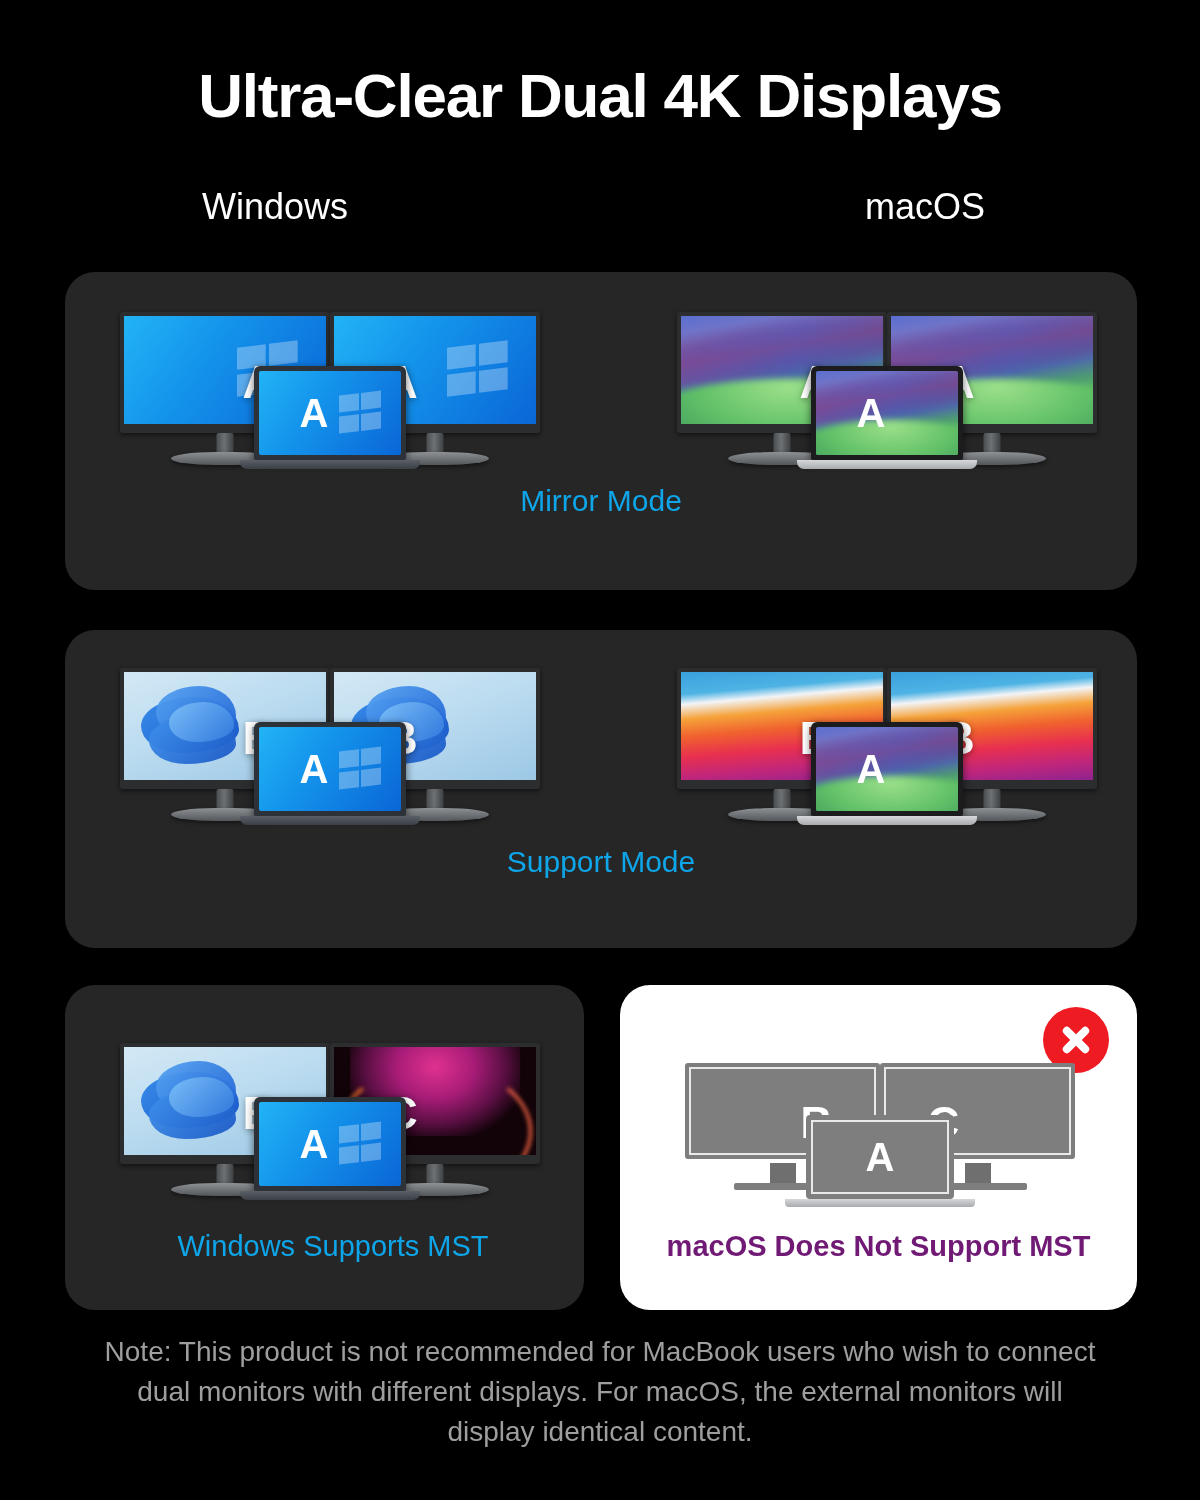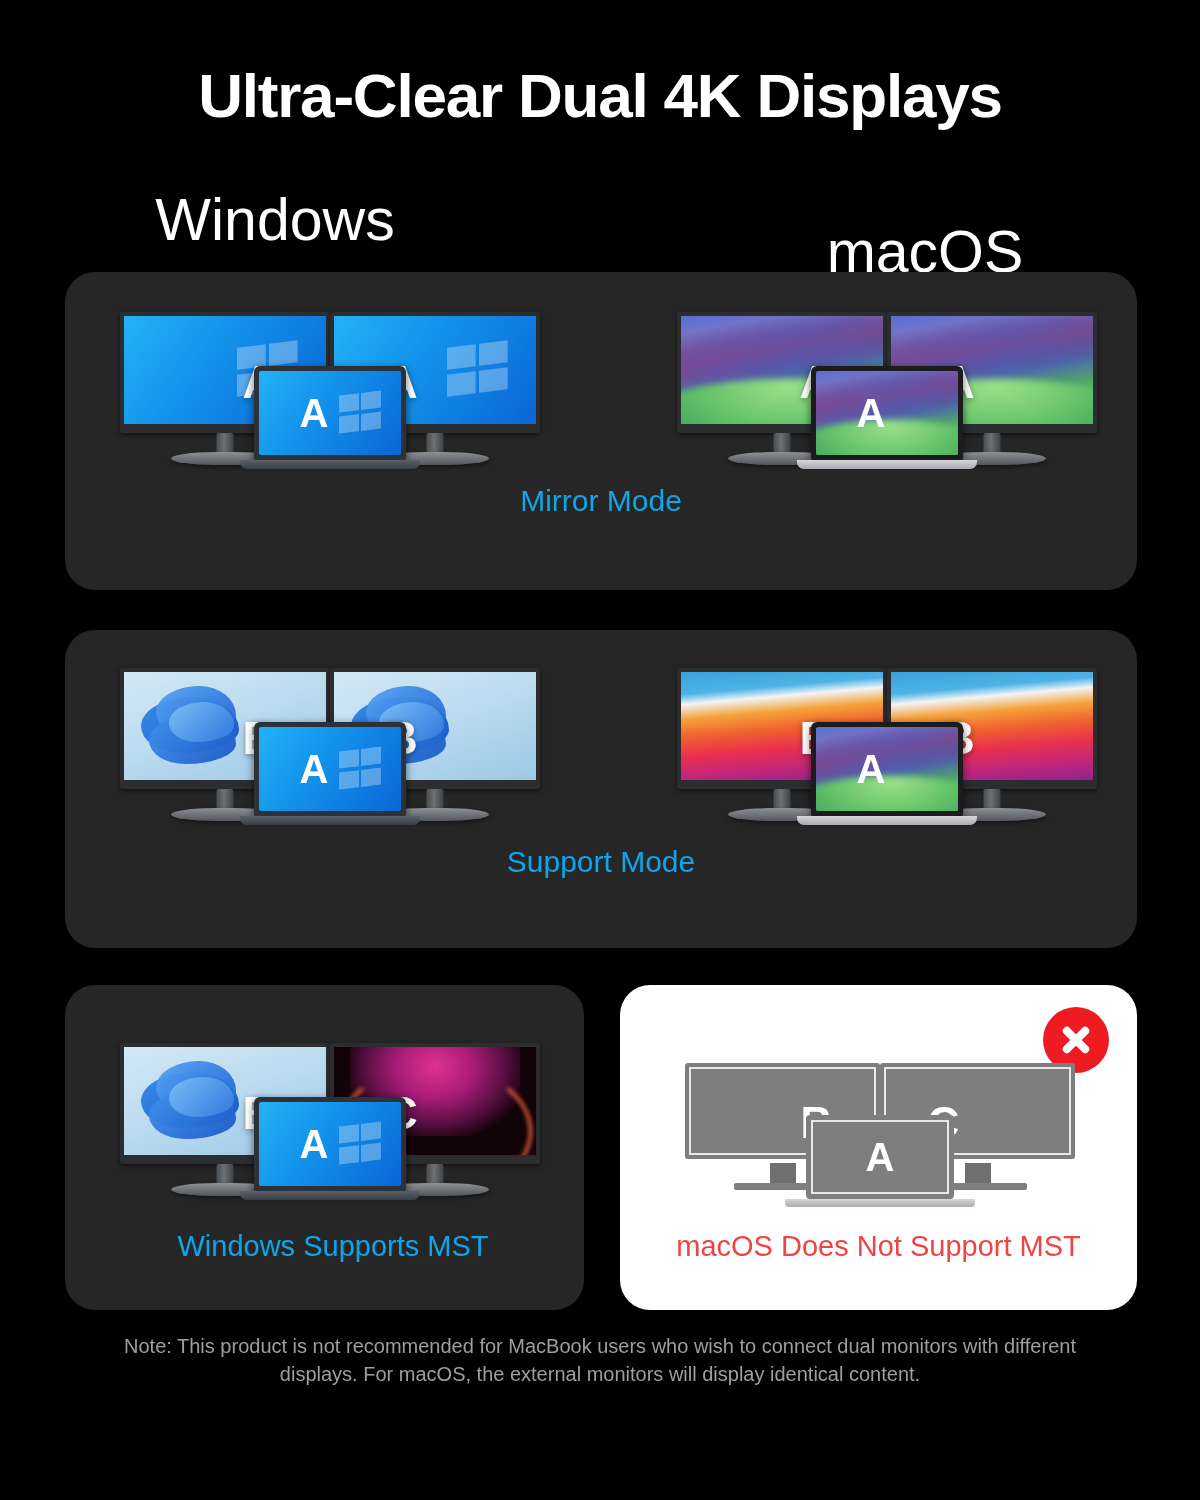--- a/index.html
+++ b/index.html
@@ -13,23 +13,23 @@
   
   .page-title{
     position:absolute; top:62px; left:0; width:1200px;
     text-align:center; font-size:62px; font-weight:700;
     letter-spacing:-1.2px; color:#ffffff; line-height:1.1;
   }
   .os-headers{
     position:absolute; top:186px; left:0; width:1200px;
     display:flex;
   }
-  .os-header{ flex:1; text-align:center; font-size:59px; font-weight:400; color:#fff; }
+  .os-header{ flex:1; text-align:center; font-size:36px; font-weight:400; color:#fff; }
   .os-header.win{ padding-right:48px; }
-  .os-header.mac{ padding-left:52px;margin-top:32px; }
+  .os-header.mac{ padding-left:52px; }
 
   
   .card{
     position:absolute;
     background:#262626;
     border-radius:30px;
   }
   .card-1{ left:65px; top:272px; width:1072px; height:318px; }
   .card-2{ left:65px; top:630px; width:1072px; height:318px; }
   .card-3{ left:65px; top:985px; width:519px; height:325px; }
@@ -38,21 +38,21 @@
     background:#ffffff; border-radius:30px;
   }
 
   .card-label{
     position:absolute; left:0; width:100%;
     text-align:center; font-size:30px; color:#0ea5e9; font-weight:400;
   }
   .card-1 .card-label{ top:212px; }
   .card-2 .card-label{ top:215px; }
   .card-3 .card-label{ top:245px; font-size:29px;padding-left:17px; }
-  .card-4 .card-label{ top:245px; font-size:29px; color:#ef4444; font-weight:400; }
+  .card-4 .card-label{ top:245px; font-size:29px; color:#701a75; font-weight:700; }
 
   
   .scene{ position:absolute; }
   .c1-win{ left:55px; top:40px; width:420px; height:165px; }
   .c1-mac{ left:612px; top:40px; width:420px; height:165px; }
   .c2-win{ left:55px; top:38px; width:420px; height:165px; }
   .c2-mac{ left:612px; top:38px; width:420px; height:165px; }
   .c3-win{ left:55px; top:58px; width:420px; height:165px; }
   .c4-mac{ left:65px; top:78px; width:390px; height:150px; }
 
@@ -234,21 +234,21 @@
     content:""; position:absolute; left:50%; top:50%;
     width:34px; height:8px; background:#fff; border-radius:4px;
     transform-origin:center;
   }
   .badge-x span::before{ transform:translate(-50%,-50%) rotate(45deg); }
   .badge-x span::after{ transform:translate(-50%,-50%) rotate(-45deg); }
 
   
   .footnote{
     position:absolute; left:95px; top:1332px; width:1010px;
-    text-align:center; font-size:20px; line-height:1.42;
+    text-align:center; font-size:28px; line-height:1.42;
     color:#9e9e9e;
   }
 </style>
 </head>
 <body>
 
 <div class="page-title">Ultra-Clear Dual 4K Displays</div>
 
 <div class="os-headers">
   <div class="os-header win">Windows</div>

